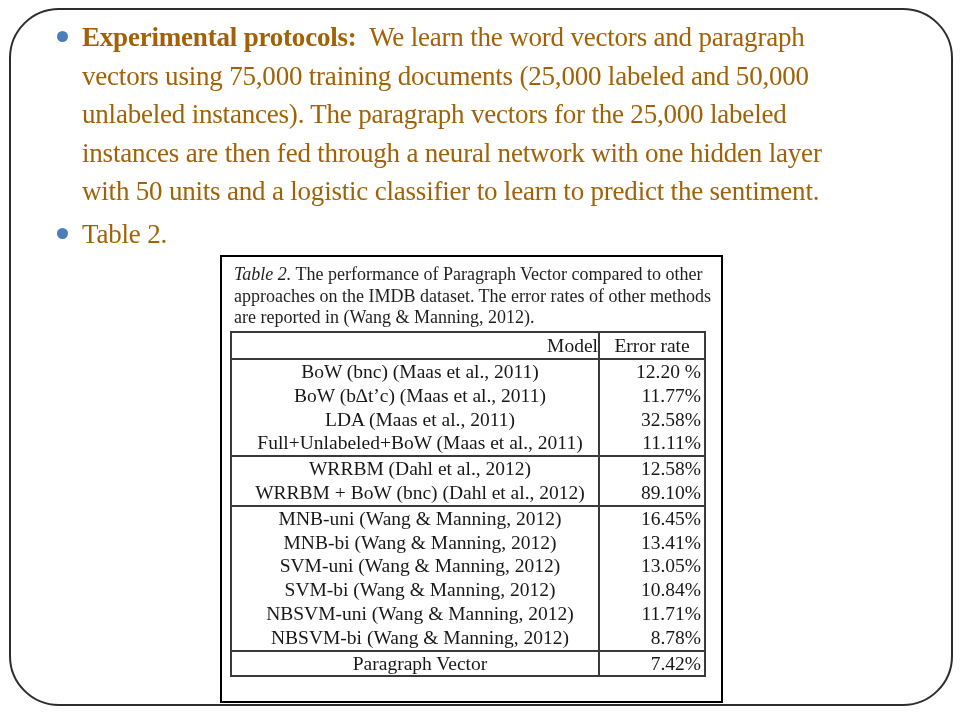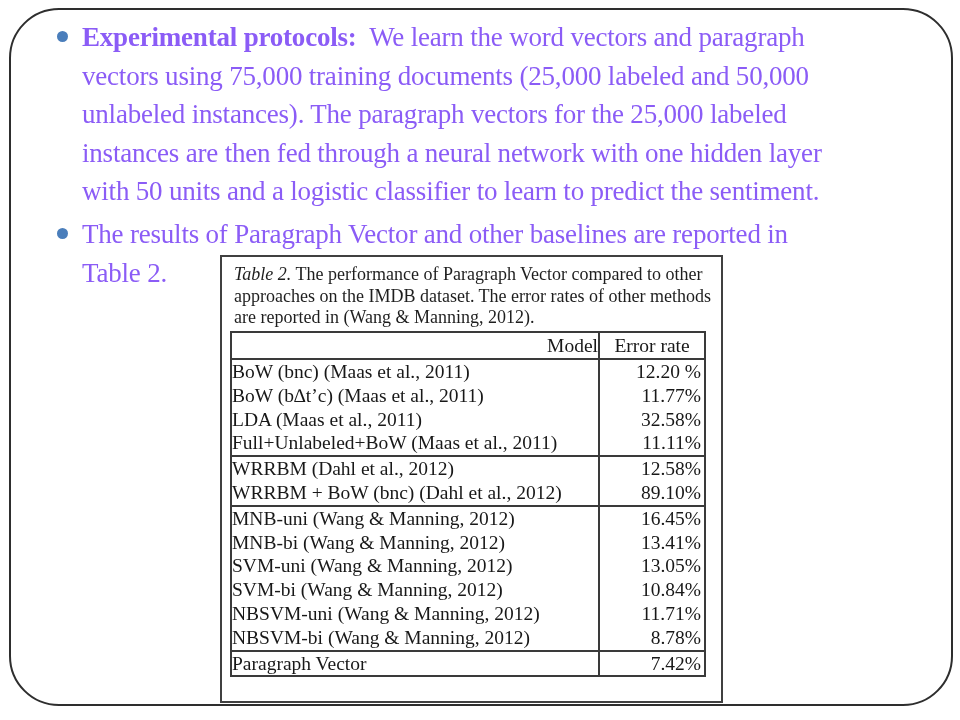--- a/index.html
+++ b/index.html
@@ -16,27 +16,27 @@
     background: #4a7ebb;
   }
   .dot1 { left: 57px; top: 31px; }
   .dot2 { left: 57px; top: 228px; }
 
   .text-block { position: absolute; left: 82px; }
   .tb1 { top: 18px; width: 874px; }
   .tb2 { top: 215px; width: 874px; }
   .line {
     font-size: 27px; line-height: 38.5px; letter-spacing: -0.2px;
-    white-space: pre; color: #8b5cf6;
+    white-space: pre; color: #a16207;
   }
   .line b { font-weight: bold; }
 
   .figure {
     position: absolute; left: 220px; top: 255px; width: 503px; height: 448px;
-    border: 2px solid #404040; background: #ffffff;
+    border: 2px solid #000000; background: #ffffff;
   }
   .caption {
     margin: 7px 10px 0 12px;
     font-size: 18px; line-height: 21.5px; color: #1e1e1e;
   }
   .cap-label { font-style: italic; }
 
   table.results {
     position: absolute; left: 8px; top: 74px;
     width: 474px; border-collapse: collapse; table-layout: fixed;
@@ -47,42 +47,41 @@
   table.results col.c-rate  { width: 106px; }
   table.results th {
     height: 27px; font-weight: normal; border-bottom: 2px solid #3a3a3a;
     white-space: nowrap; overflow: hidden;
   }
   table.results th.model { text-align: right; padding-left: 10px; }
   table.results th.rate  { text-align: center; border-left: 2px solid #3a3a3a; margin-top: 12px; }
   table.results td {
     height: 23.8px; line-height: 23.8px; white-space: nowrap; overflow: hidden;
   }
-  table.results td.model { text-align: left; }
+  table.results td.model { text-align: center; padding-left: 10px; }
   table.results td.rate  { text-align: right; padding-right: 3px; border-left: 2px solid #3a3a3a; }
   table.results tr.sep td { border-top: 2px solid #3a3a3a; }
   table.results tr.best td.rate { font-weight: normal; }
 </style>
 </head>
 <body>
 
 <div class="slide-frame"></div>
 
 <span class="bullet-dot dot1"></span>
 <div class="text-block tb1">
   <div class="line"><b>Experimental protocols:</b><span>  We learn the word vectors and paragraph</span></div>
   <div class="line">vectors using 75,000 training documents (25,000 labeled and 50,000</div>
   <div class="line">unlabeled instances). The paragraph vectors for the 25,000 labeled</div>
   <div class="line">instances are then fed through a neural network with one hidden layer</div>
   <div class="line">with 50 units and a logistic classifier to learn to predict the sentiment.</div>
 </div>
 
 <span class="bullet-dot dot2"></span>
 <div class="text-block tb2">
-  <div class="line">The results of Paragraph Vector and other baselines are reported in</div>
   <div class="line">Table 2.</div>
 </div>
 
 <div class="figure">
   <div class="caption">
     <span class="cap-label">Table 2.</span>
     <span>The performance of Paragraph Vector compared to other approaches on the IMDB dataset.  The error rates of other methods are reported in (Wang &amp; Manning, 2012).</span>
   </div>
   <table class="results">
     <colgroup>

